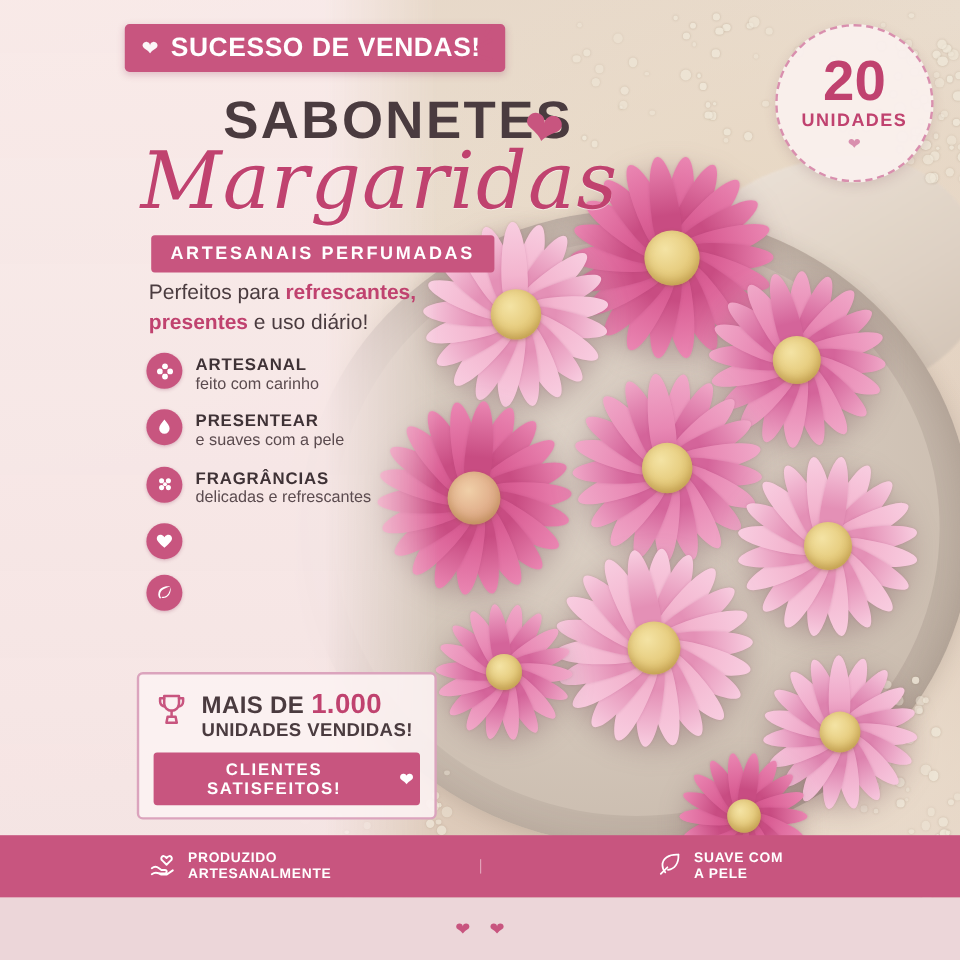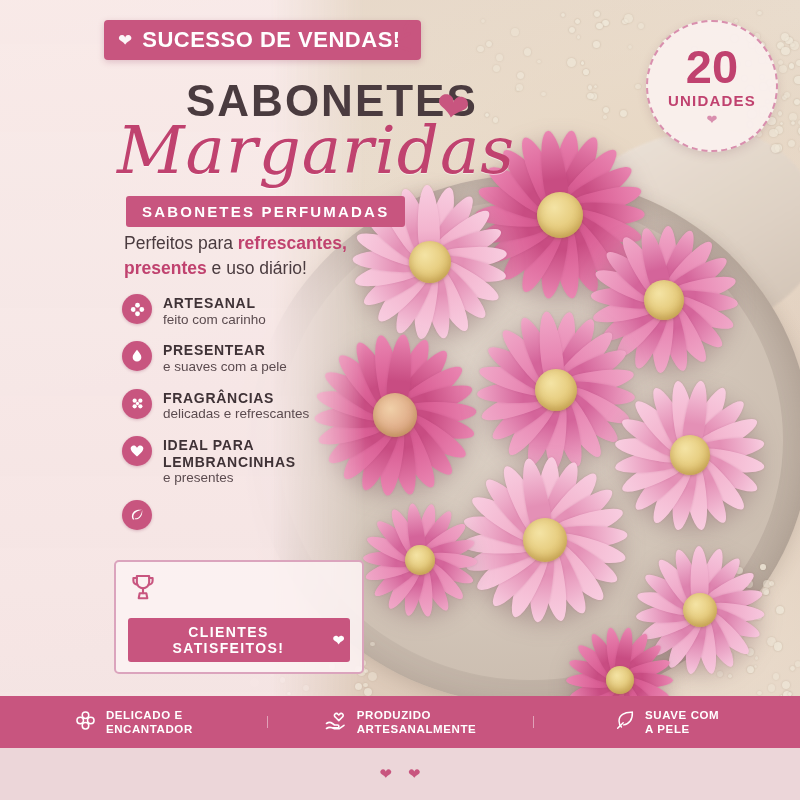--- a/index.html
+++ b/index.html
@@ -850,21 +850,21 @@
   </div>
   <div class="spark">
     <span style="left:4px;  top:13px; width:15px; height:3px; transform:rotate(-28deg);"></span>
     <span style="left:6px;  top:25px; width:13px; height:3px; transform:rotate(16deg);"></span>
     <span style="left:9px;  top:2px;  width:11px; height:3px; transform:rotate(-62deg);"></span>
   </div>
 
   <div class="t-sabonetes">SABONETES</div>
   <div class="t-heart">❤</div>
   <div class="t-margaridas">Margaridas</div>
-  <div class="tag-artesanais">SABONETES PERFUMADAS</div>
+  <div class="tag-artesanais">ARTESANAIS PERFUMADAS</div>
 
   <div class="subtitle">
     <span>Perfeitos para </span><span class="hl">refrescantes,</span><br>
     <span class="hl">presentes</span><span> e uso diário!</span>
   </div>
 
   <div class="seal">
     <div class="num">20</div>
     <div class="unid">UNIDADES</div>
     <div class="hrt">❤</div>
@@ -914,25 +914,20 @@
         <div class="ftitle">FRAGRÂNCIAS</div>
         <div class="fsub">delicadas e refrescantes</div>
       </div>
     </div>
 
     <div class="feature">
       <div class="fi">
         <svg width="16" height="16" viewBox="0 0 24 24" fill="#fff">
             <path d="M12 20.3l-1.4-1.3C5.4 14.3 2.5 11.7 2.5 8.4 2.5 5.8 4.5 3.8 7 3.8c1.5 0 2.9.7 3.8 1.8l1.2 1.4 1.2-1.4c.9-1.1 2.3-1.8 3.8-1.8 2.5 0 4.5 2 4.5 4.6 0 3.3-2.9 5.9-8.1 10.6L12 20.3z"></path>
           </svg>
-      </div>
-      <div class="ftxt">
-        <div class="ftitle">IDEAL PARA</div>
-        <div class="ftitle">LEMBRANCINHAS</div>
-        <div class="fsub">e presentes</div>
       </div>
     </div>
 
     <div class="feature">
       <div class="fi">
         <svg width="16" height="16" viewBox="0 0 24 24" fill="#fff">
             <path d="M19.5 4.2C12 3 6 6 4.6 11.6c-1 4 .7 6.6 2 7.7l1.3-1.3c-.8-.9-1.8-2.6-1.2-5.2C7.8 8.4 12.5 6 19.5 4.2z"></path>
             <path d="M19.8 4.6c.8 7-2.3 12.3-7.6 13.7-1.6.4-3 .3-4-.1l1.3-1.4c.7.2 1.6.2 2.4 0 4-1.1 6.7-5.1 7.9-12.2z"></path>
           </svg>
       </div>
@@ -944,44 +939,34 @@
     <div class="salesrow">
       <div>
         <svg width="30" height="32" viewBox="0 0 24 26" fill="none" stroke="#c8557f" stroke-width="1.7" stroke-linecap="round" stroke-linejoin="round">
           <path d="M7 2.5h10v5a5 5 0 0 1-10 0v-5z"></path>
           <path d="M7 4H4.2v2.2A3.3 3.3 0 0 0 7.5 9.5"></path>
           <path d="M17 4h2.8v2.2a3.3 3.3 0 0 1-3.3 3.3"></path>
           <path d="M12 12.5v4"></path>
           <path d="M8.5 20.5h7l-.8-4h-5.4l-.8 4z"></path>
         </svg>
       </div>
+      <div class="salestext">
+        <div class="l1"><span>MAIS DE </span><b>1.000</b></div>
+        <div class="l2">UNIDADES VENDIDAS!</div>
+      </div>
     </div>
     <div class="clients">
       <span>CLIENTES SATISFEITOS!</span>
       <span>❤</span>
     </div>
   </div>
 
   <div class="band-icons">
 
 
-    <div class="bi">
-      <span>
-        <svg width="23" height="23" viewBox="0 0 24 24" fill="none" stroke="#fff" stroke-width="1.6">
-            <circle cx="12" cy="6.5" r="3.4"></circle>
-            <circle cx="12" cy="17.5" r="3.4"></circle>
-            <circle cx="6.5" cy="12" r="3.4"></circle>
-            <circle cx="17.5" cy="12" r="3.4"></circle>
-          </svg>
-      </span>
-      <span class="lbl">
-        <span>DELICADO E</span><br>
-        <span>ENCANTADOR</span>
-      </span>
-    </div>
 
     <div class="bi">
       <span>
         <svg width="24" height="24" viewBox="0 0 24 24" fill="none" stroke="#fff" stroke-width="1.6" stroke-linecap="round" stroke-linejoin="round">
             <path d="M12 9.8l-.8-.8a2 2 0 1 1 2.8-2.8l.8.8.8-.8a2 2 0 1 1 2.8 2.8l-3.6 3.6L12 9.8z"></path>
             <path d="M2.5 15.5c2-1.5 4-1.5 6 0l2 1.5h3a1.4 1.4 0 0 1 0 2.8H9"></path>
             <path d="M2.5 20.5c2.5-1.8 5.5-1.2 8 .3h4.5l5-3.5"></path>
           </svg>
       </span>
       <span class="lbl">

